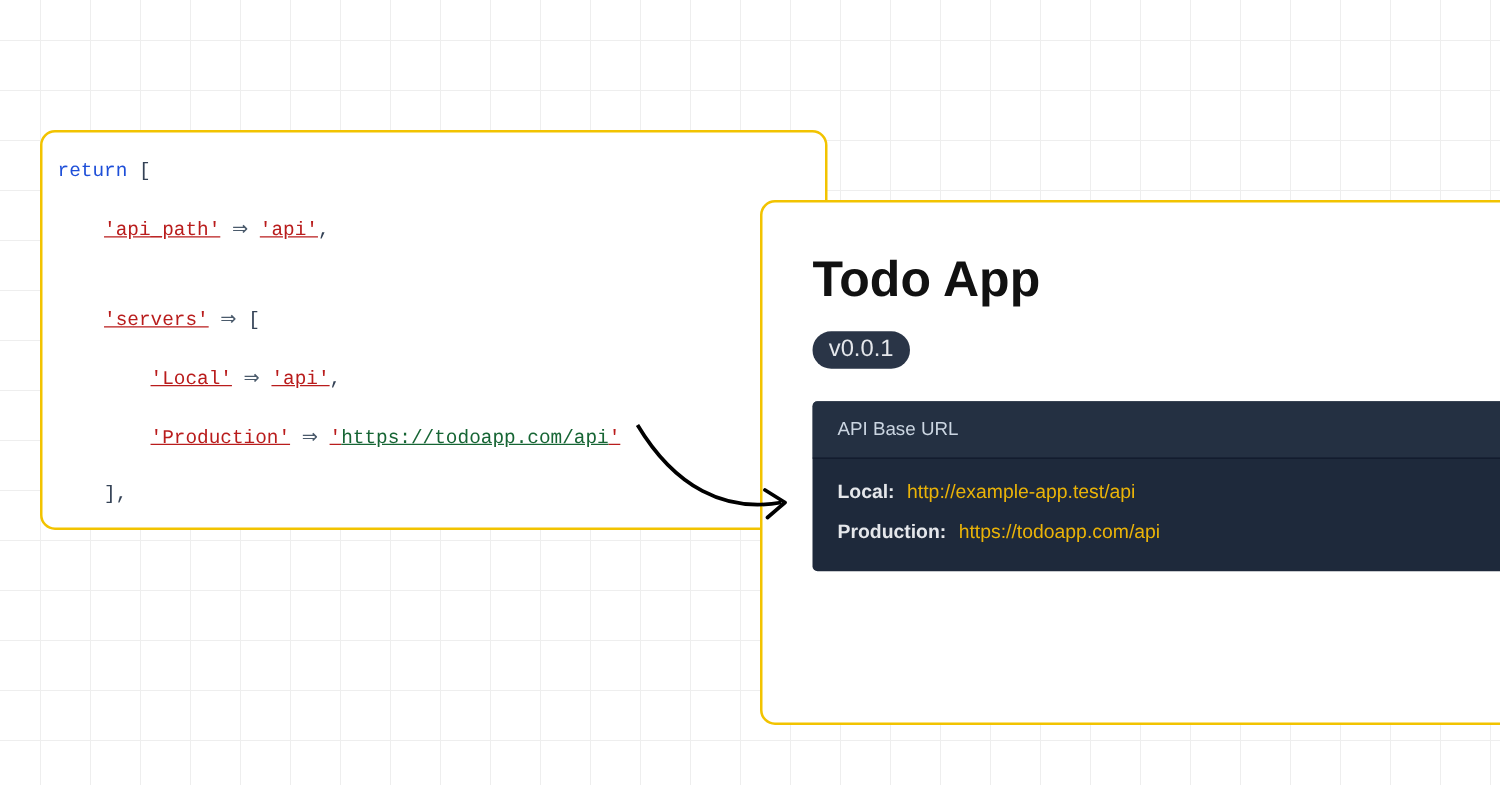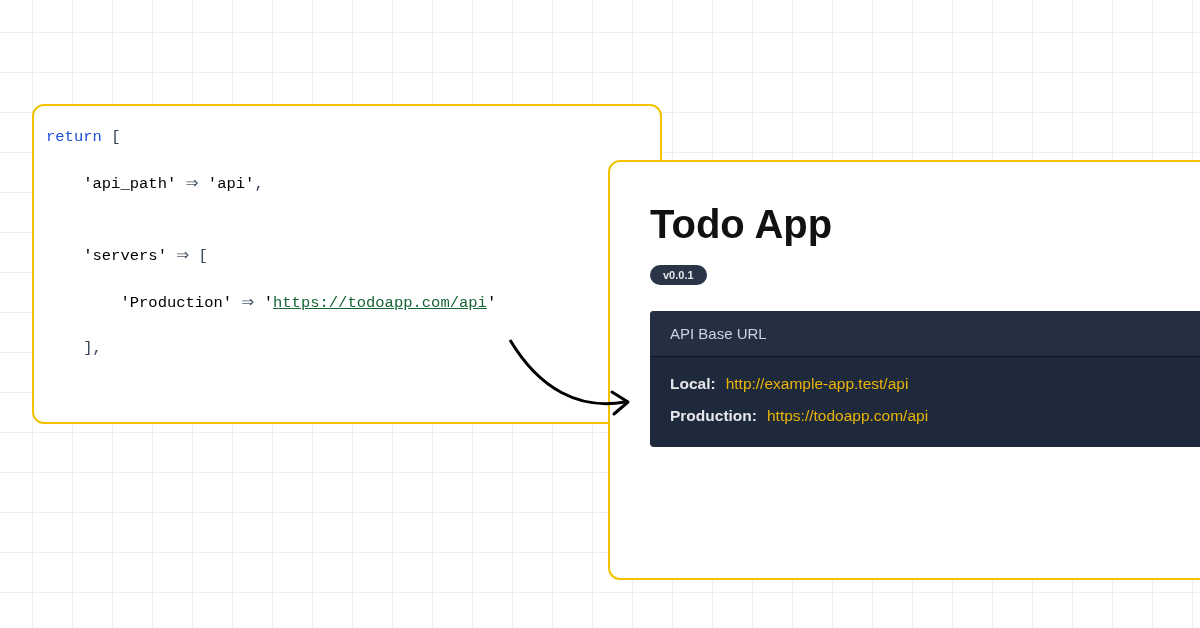--- a/index.html
+++ b/index.html
@@ -32,21 +32,21 @@
       padding: 20px 12px;
       font-family: "SFMono-Regular", Consolas, "Liberation Mono", Menlo, monospace;
       font-size: 15.5px;
       line-height: 1.5;
     }
     .code-line { white-space: pre; margin-bottom: 22px; }
     .code-line:last-child { margin-bottom: 0; }
     .extra-gap { margin-bottom: 46px; }
     .tok-kw { color: #1d4ed8; font-weight: 500; }
     .tok-punc { color: #334155; }
-    .tok-str { color: #000000; }
+    .tok-str { color: #b91c1c; text-decoration: underline; }
     .tok-arrow { color: #4a5a6b; font-family: system-ui, sans-serif; }
     .tok-url { color: #166534; text-decoration: underline; }
     .app-card {
       position: absolute;
       left: 608px;
       top: 160px;
       width: 639px;
       height: 420px;
       background: #fff;
       border: 2px solid #f2c300;
@@ -56,22 +56,22 @@
     .app-title {
       font-size: 40px;
       font-weight: 700;
       color: #111;
       margin-bottom: 18px;
     }
     .version-badge {
       display: inline-block;
       background: #2a3547;
       color: #e5e7eb;
-      font-size: 11px;
-      font-weight: 700;
+      font-size: 19px;
+      font-weight: 400;
       padding: 4px 13px;
       border-radius: 999px;
       margin-bottom: 26px;
     }
     .api-box {
       background: #1e293b;
       border-radius: 4px;
       overflow: hidden;
     }
     .api-header {
@@ -106,20 +106,21 @@
   </style>
 </head>
 <body>
 
 <div class="grid-bg"></div>
 
 <div class="code-card">
   <div class="code-line"><span class="tok-kw">return</span> <span class="tok-punc">[</span></div>
   <div class="code-line extra-gap">    <span class="tok-str">'api_path'</span> <span class="tok-arrow">⇒</span> <span class="tok-str">'api'</span><span class="tok-punc">,</span></div>
   <div class="code-line">    <span class="tok-str">'servers'</span> <span class="tok-arrow">⇒</span> <span class="tok-punc">[</span></div>
+  <div class="code-line">        <span class="tok-str">'Local'</span> <span class="tok-arrow">⇒</span> <span class="tok-str">'api'</span><span class="tok-punc">,</span></div>
   <div class="code-line">        <span class="tok-str">'Production'</span> <span class="tok-arrow">⇒</span> <span class="tok-str">'</span><span class="tok-url">https://todoapp.com/api</span><span class="tok-str">'</span></div>
   <div class="code-line">    <span class="tok-punc">]</span><span class="tok-punc">,</span></div>
 </div>
 
 <div class="app-card">
   <h1 class="app-title">Todo App</h1>
   <span class="version-badge">v0.0.1</span>
   <div class="api-box">
     <div class="api-header">API Base URL</div>
     <div class="api-body">

